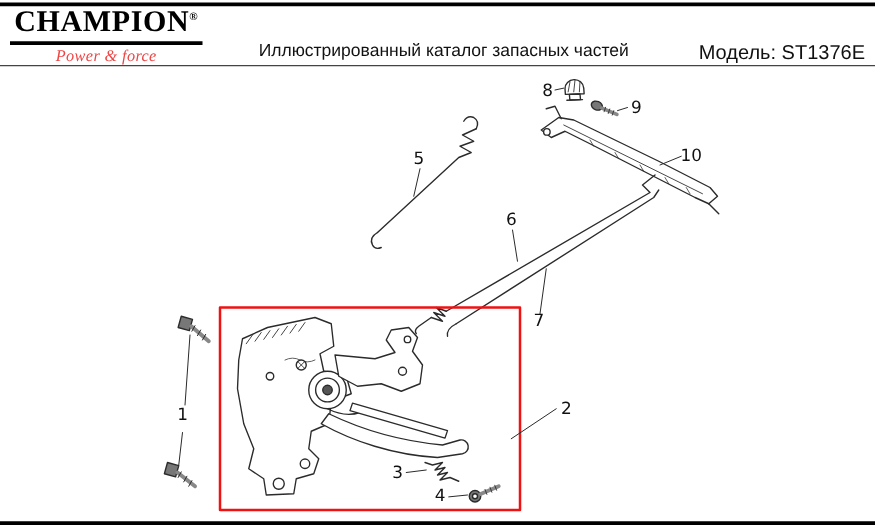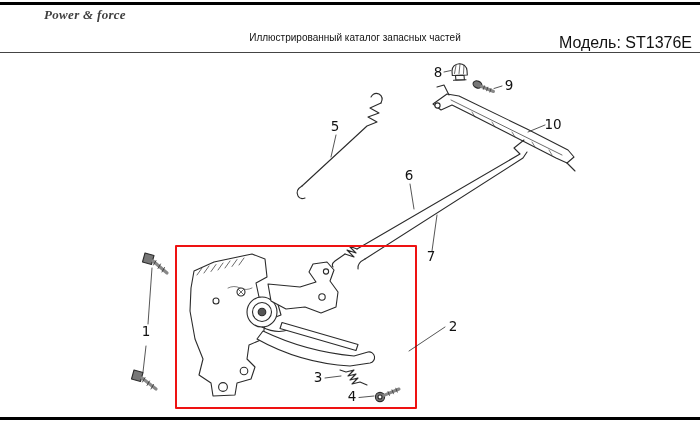--- a/index.html
+++ b/index.html
@@ -6,39 +6,40 @@
   .page { position:relative; width:700px; height:421px; background:#fff; overflow:hidden;
           font-family:"Liberation Sans", sans-serif; color:#111; }
   .top-rule    { position:absolute; top:2px; left:0; width:700px; height:3px; background:#000; }
   .bottom-rule { position:absolute; bottom:1px; left:0; width:700px; height:3px; background:#000; }
   .header-rule { position:absolute; top:52px; left:0; width:700px; height:1px; background:#444; }
 
   .logo { position:absolute; top:6px; left:8px; width:154px; text-align:center; }
   .brand { font-family:"Liberation Serif", serif; font-weight:bold; font-size:24px; line-height:1;
            letter-spacing:0.5px; color:#000; padding-bottom:3px; border-bottom:3px solid #000; }
   .reg { font-size:9px; vertical-align:super; }
-  .tagline { font-family:"Liberation Serif", serif; font-style:italic; font-weight:bold;
-             font-size:13px; letter-spacing:0.3px; margin-top:1px; color:#404040; }
+  .tagline { font-family:"Liberation Serif", serif; font-style:italic; font-weight:normal;
+             font-size:13px; letter-spacing:0.3px; margin-top:1px; color:#ef4444; }
 
   .title { position:absolute; top:32px; left:170px; width:370px; text-align:center;
-           font-size:10px; color:#111; }
+           font-size:14px; color:#111; }
   .model { position:absolute; top:34px; right:8px; font-size:16px; color:#111; }
 
   svg.diagram { position:absolute; left:0; top:0; width:700px; height:421px; }
   .art { stroke:#2b2b2b; fill:none; stroke-width:1.1; stroke-linecap:round; stroke-linejoin:round; }
   .callouts text { font-family:"DejaVu Sans", sans-serif; font-size:13.5px; fill:#111; text-anchor:middle; }
 </style>
 </head>
 <body>
 
 <div class="page">
   <div class="top-rule"></div>
 
   <header>
     <div class="logo">
+      <div class="brand"><span>CHAMPION</span><span class="reg">®</span></div>
       <div class="tagline">Power &amp; force</div>
     </div>
     <div class="title">Иллюстрированный каталог запасных частей</div>
     <div class="model">Модель: ST1376E</div>
   </header>
   <div class="header-rule"></div>
 
   <svg class="diagram" viewBox="0 0 700 421" xmlns="http://www.w3.org/2000/svg">
 
     <g class="art">

